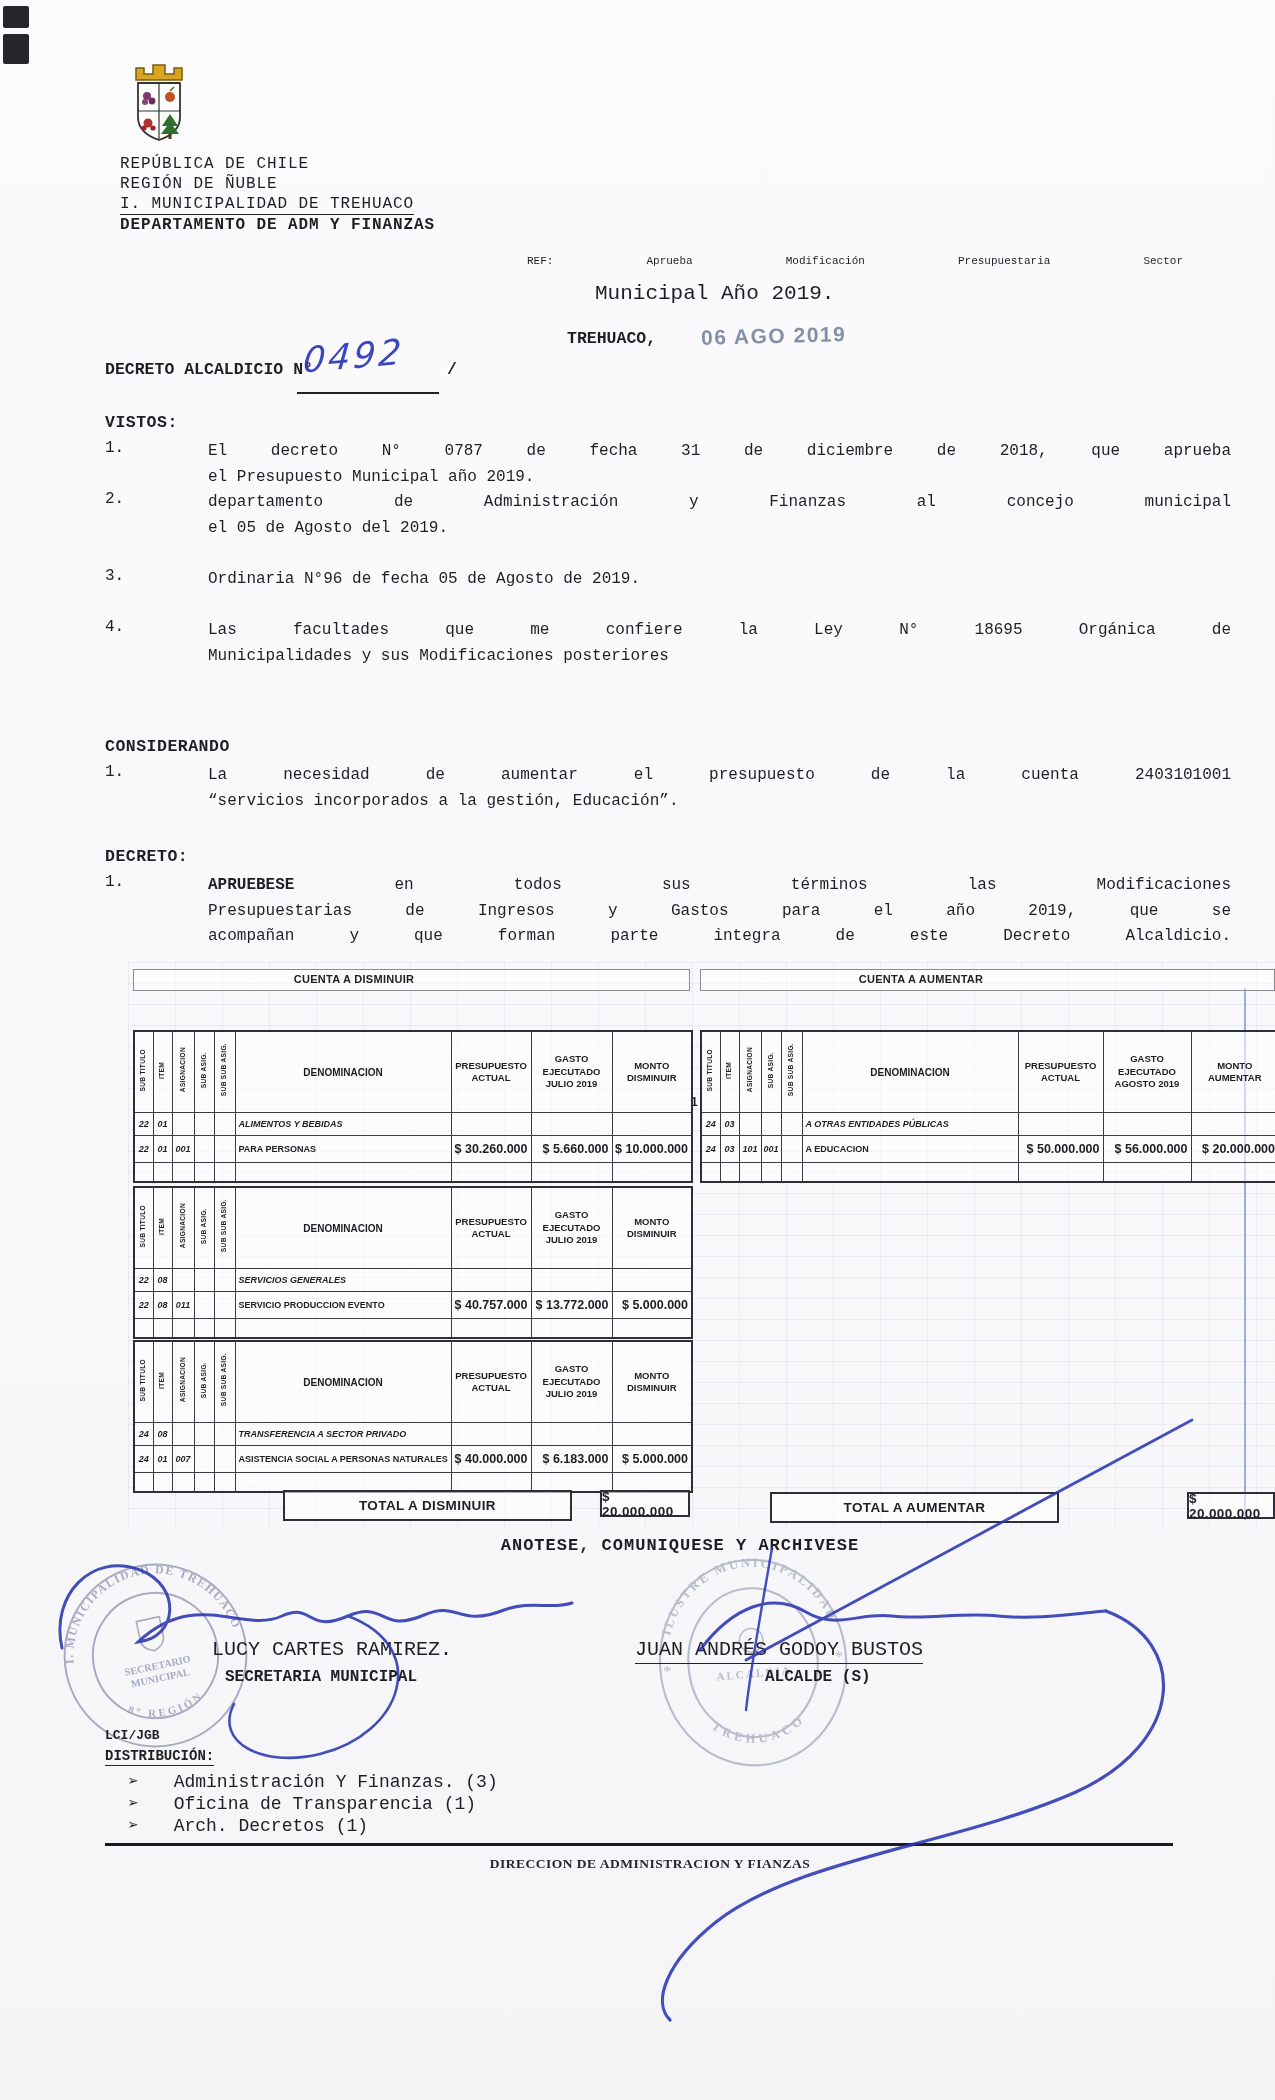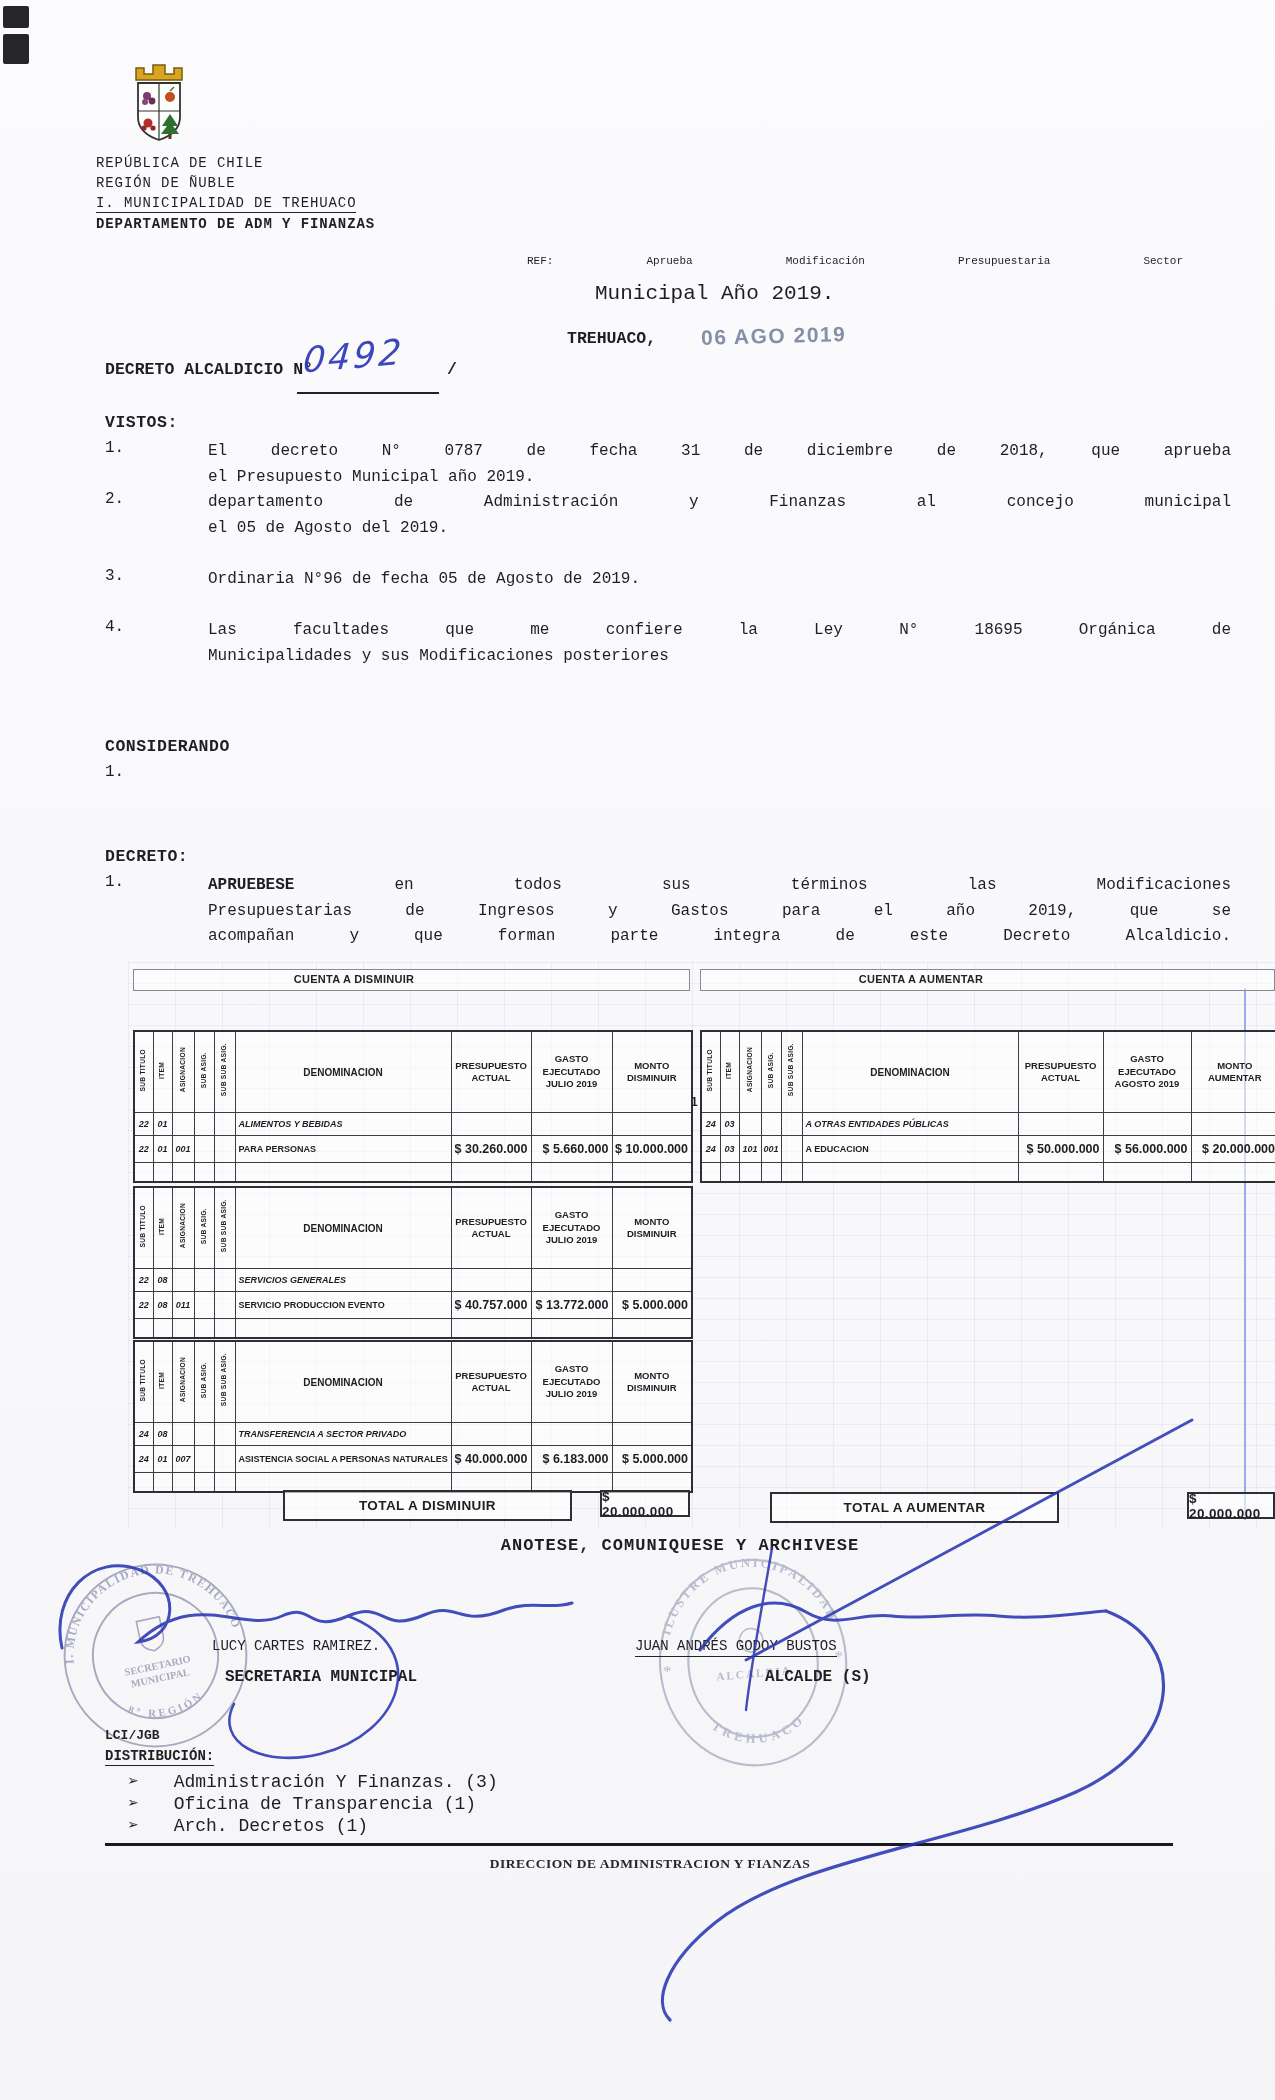--- a/index.html
+++ b/index.html
@@ -13,21 +13,21 @@
   .serif{font-family:"Liberation Serif","DejaVu Serif",serif;}
   .abs{position:absolute;}
   .b{font-weight:bold;}
   .jline{text-align:justify;text-align-last:justify;}
   .lline{text-align:left;}
 
   
   .scanmark{position:absolute;background:#26262a;border-radius:2px;}
 
   
-  .lh-line{position:absolute;left:96px;font-size:14px;letter-spacing:.9px;white-space:nowrap;}
+  .lh-line{position:absolute;left:120px;font-size:16px;letter-spacing:.9px;white-space:nowrap;}
   .lh-underline{border-bottom:1.5px solid #222;padding-bottom:1px;}
 
   
   .bodyline{font-size:16px;line-height:25.5px;white-space:normal;}
   .itemtext{position:absolute;left:160px;width:1023px;margin-left:48px;}
   .itemnum{position:absolute;left:105px;font-size:16px;}
   .heading{position:absolute;left:105px;font-size:16.5px;font-weight:bold;letter-spacing:.5px;}
 
   
   .gridbg{position:absolute;left:128px;top:962px;width:1147px;height:566px;
@@ -62,21 +62,21 @@
   
   .stamp{position:absolute;}
   .sig{position:absolute;pointer-events:none;}
   .handnum{position:absolute;left:303px;top:336px;font-family:"DejaVu Sans",sans-serif;
     font-style:italic;font-size:35px;letter-spacing:3px;color:#2c38b8;
     transform:rotate(-5deg) skewX(-10deg);opacity:.92;}
   .numline{position:absolute;left:297px;top:392px;width:142px;border-bottom:2.5px solid #222;}
   .datestamp{position:absolute;left:701px;top:324px;font-family:"Liberation Sans",sans-serif;
     font-weight:bold;font-size:21px;letter-spacing:1.5px;color:#8590a8;transform:rotate(-1.5deg);}
 
-  .signame{position:absolute;font-size:14px;white-space:nowrap;}
+  .signame{position:absolute;font-size:20px;white-space:nowrap;}
   .sigtitle{position:absolute;font-size:16px;font-weight:bold;white-space:nowrap;}
   .nameline{border-bottom:1.5px solid #222;padding-bottom:2px;}
 
   .distitem{position:absolute;font-size:18px;white-space:nowrap;}
   .footrule{position:absolute;left:105px;top:1843px;width:1068px;height:3px;background:#1b1b1f;}
   .foottext{position:absolute;left:350px;top:1856px;width:600px;text-align:center;
     font-size:13.5px;font-weight:bold;letter-spacing:.5px;color:#26262c;}
 </style>
 </head>
 <body>
@@ -139,20 +139,24 @@
   </div>
 
   <div class="itemnum mono" style="top:618px;">4.</div>
   <div class="itemtext mono bodyline" style="top:618px;">
     <div class="jline">Las facultades que me confiere la Ley N° 18695 Orgánica de</div>
     <div class="lline">Municipalidades y sus Modificaciones posteriores</div>
   </div>
 
   <div class="heading mono" style="top:737px;">CONSIDERANDO</div>
   <div class="itemnum mono" style="top:763px;">1.</div>
+  <div class="itemtext mono bodyline" style="top:763px;">
+    <div class="jline">La necesidad de aumentar el presupuesto de la cuenta 2403101001</div>
+    <div class="lline">“servicios incorporados a la gestión, Educación”.</div>
+  </div>
 
   <div class="heading mono" style="top:847px;">DECRETO:</div>
   <div class="itemnum mono" style="top:873px;">1.</div>
   <div class="itemtext mono bodyline" style="top:873px;">
     <div class="jline"><span class="b">APRUEBESE</span><span> en todos sus términos las Modificaciones</span></div>
     <div class="jline">Presupuestarias de Ingresos y Gastos para el año 2019, que se</div>
     <div class="jline">acompañan y que forman parte integra de este Decreto Alcaldicio.</div>
   </div>
 
   <div class="gridbg"></div>

